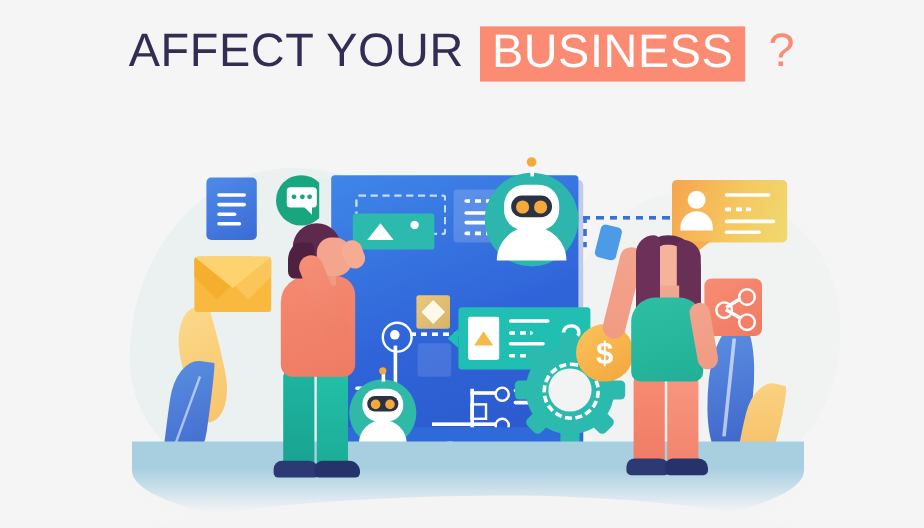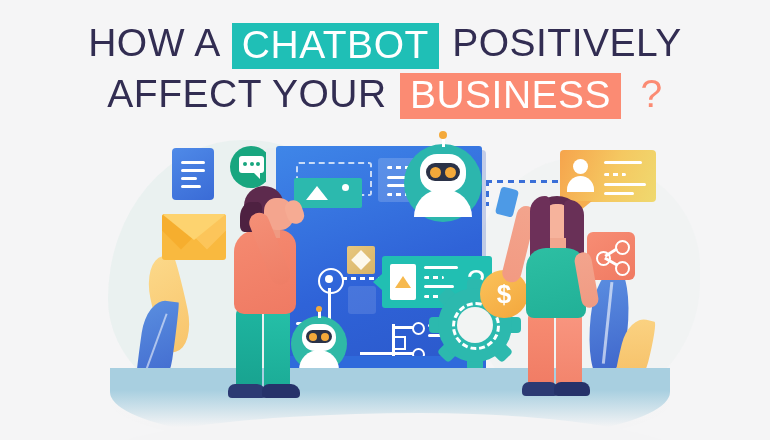--- a/index.html
+++ b/index.html
@@ -390,25 +390,20 @@
   .w-legR{position:absolute;left:56px;top:122px;width:26px;height:78px;background:linear-gradient(180deg,#f99680,#f2836b);border-radius:6px 6px 3px 3px;}
   .w-shoeL{position:absolute;left:22px;top:192px;width:36px;height:14px;border-radius:7px 8px 4px 4px;background:#2c3a73;}
   .w-shoeR{position:absolute;left:54px;top:192px;width:36px;height:14px;border-radius:7px 8px 4px 4px;background:#26326a;}
 </style>
 </head>
 <body>
 
 <div id="stage">
 
   <div class="title-wrap">
-    <div class="tline">
-      <span>HOW A</span>
-      <span class="hl hl-teal">CHATBOT</span>
-      <span>POSITIVELY</span>
-    </div>
     <div class="tline">
       <span>AFFECT YOUR</span>
       <span class="hl hl-coral">BUSINESS</span>
       <span class="qmark">?</span>
     </div>
   </div>
 
   <div id="illus">
 
     <div class="abs blob-left"></div>

